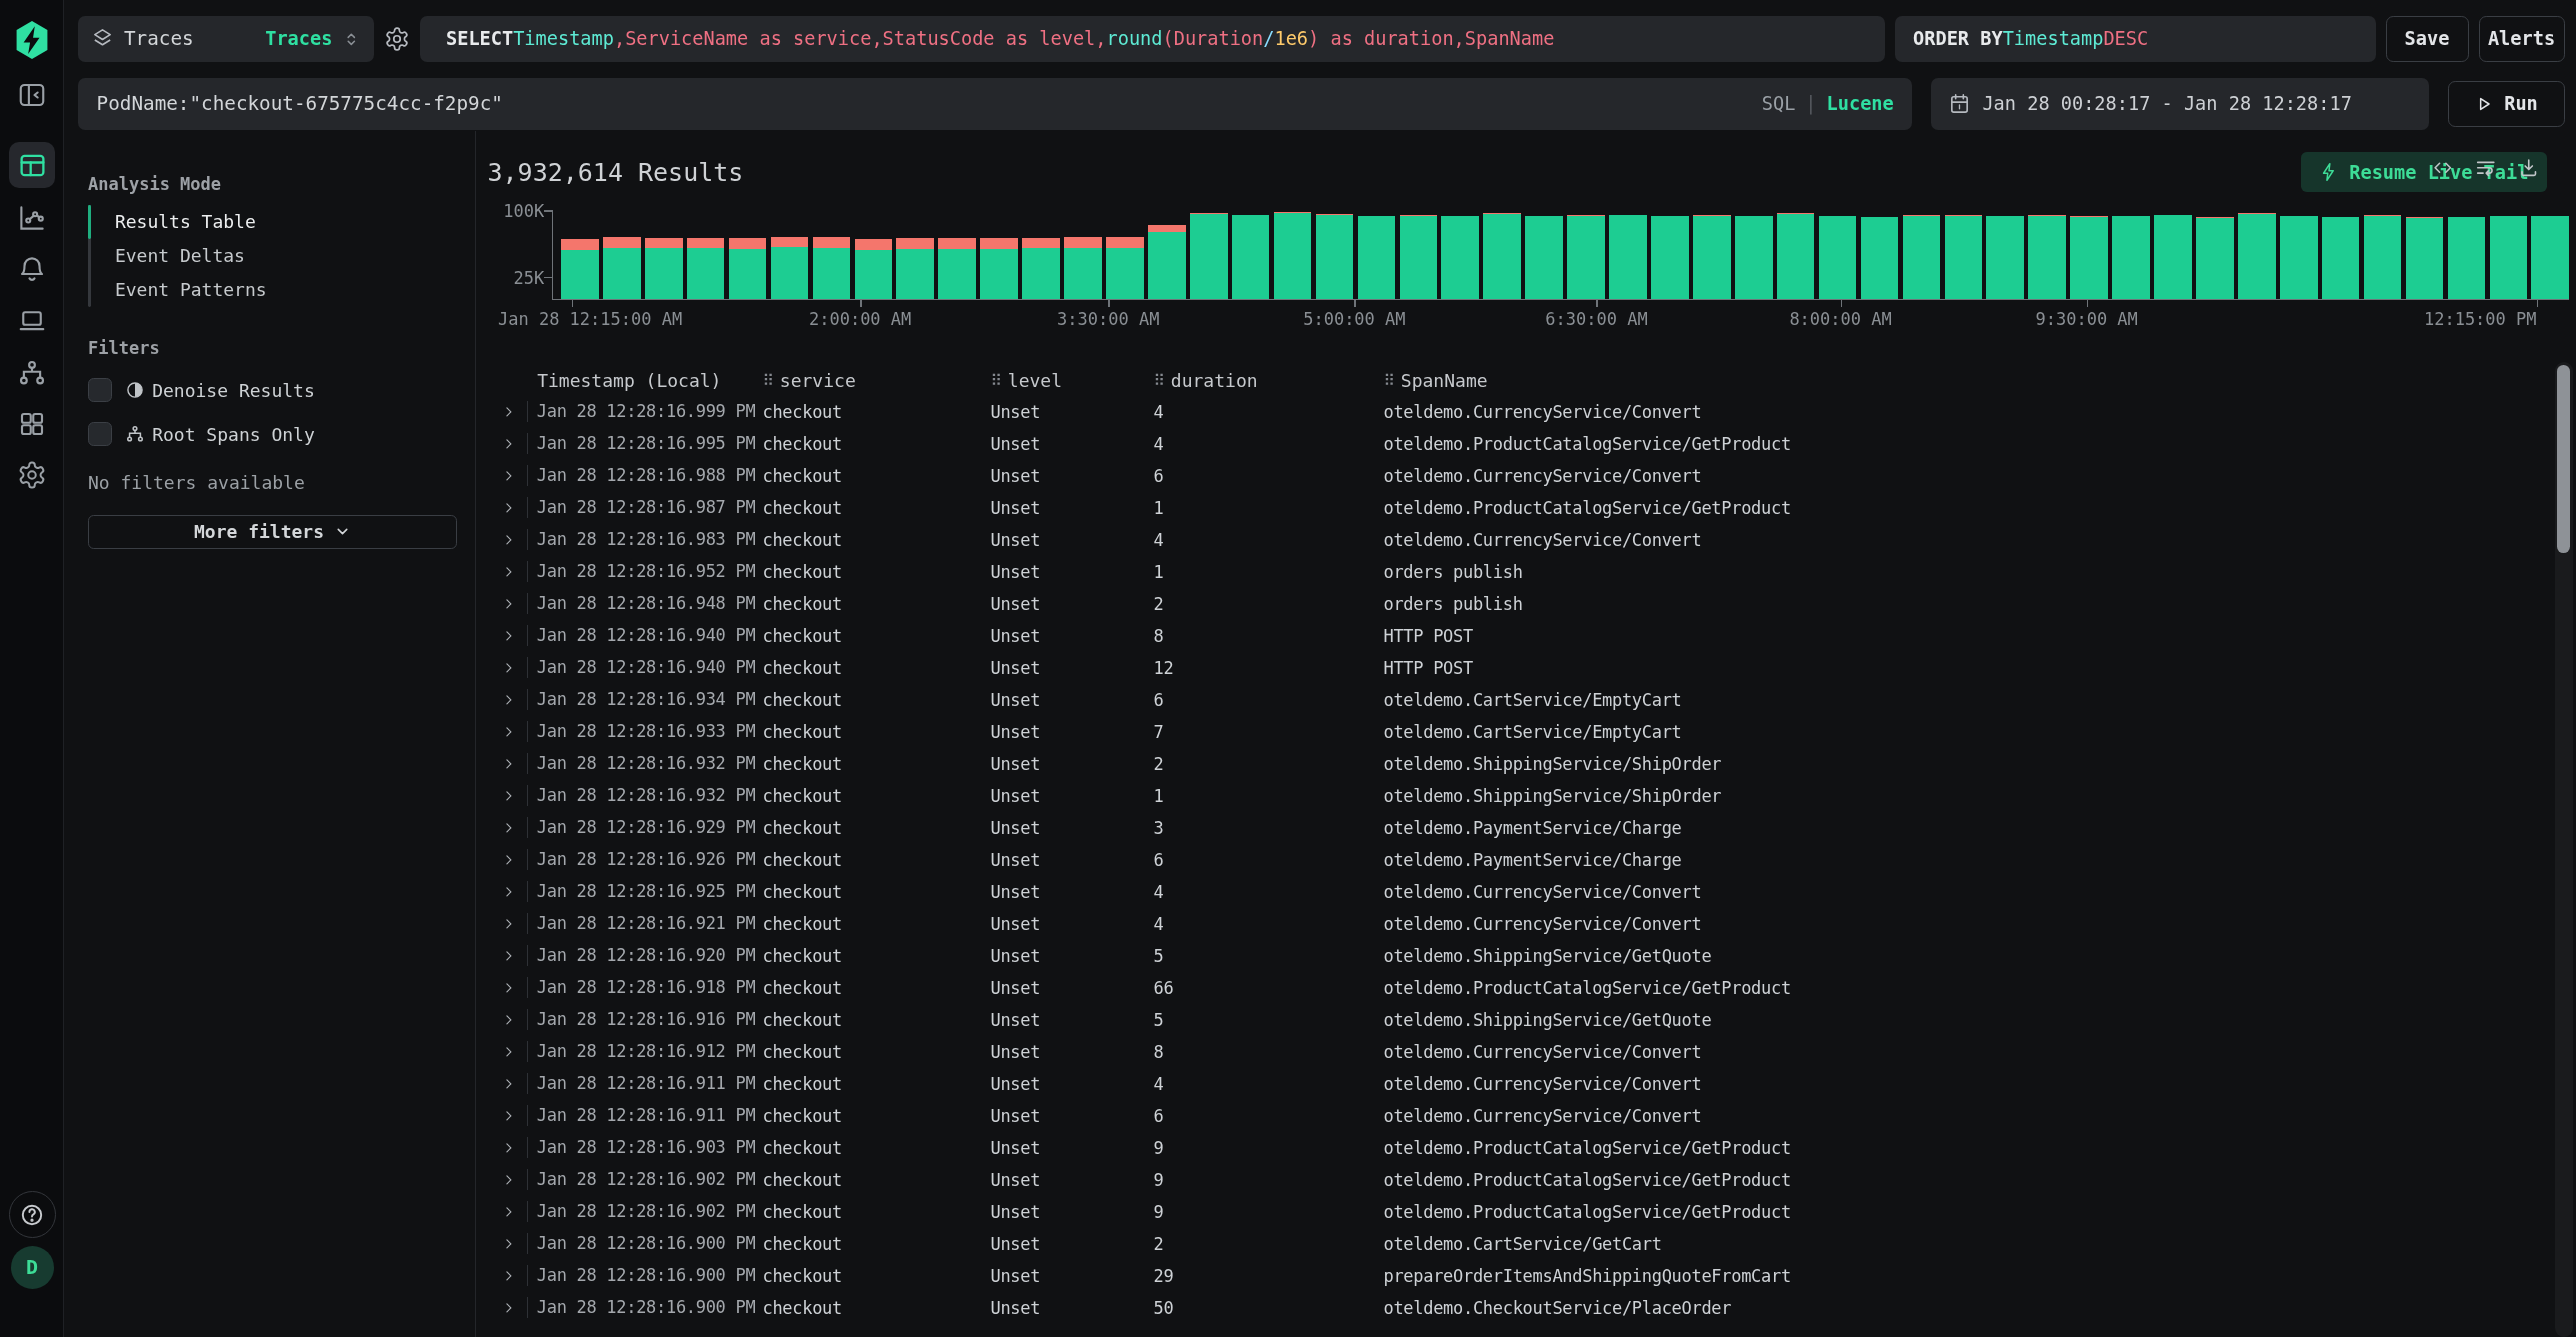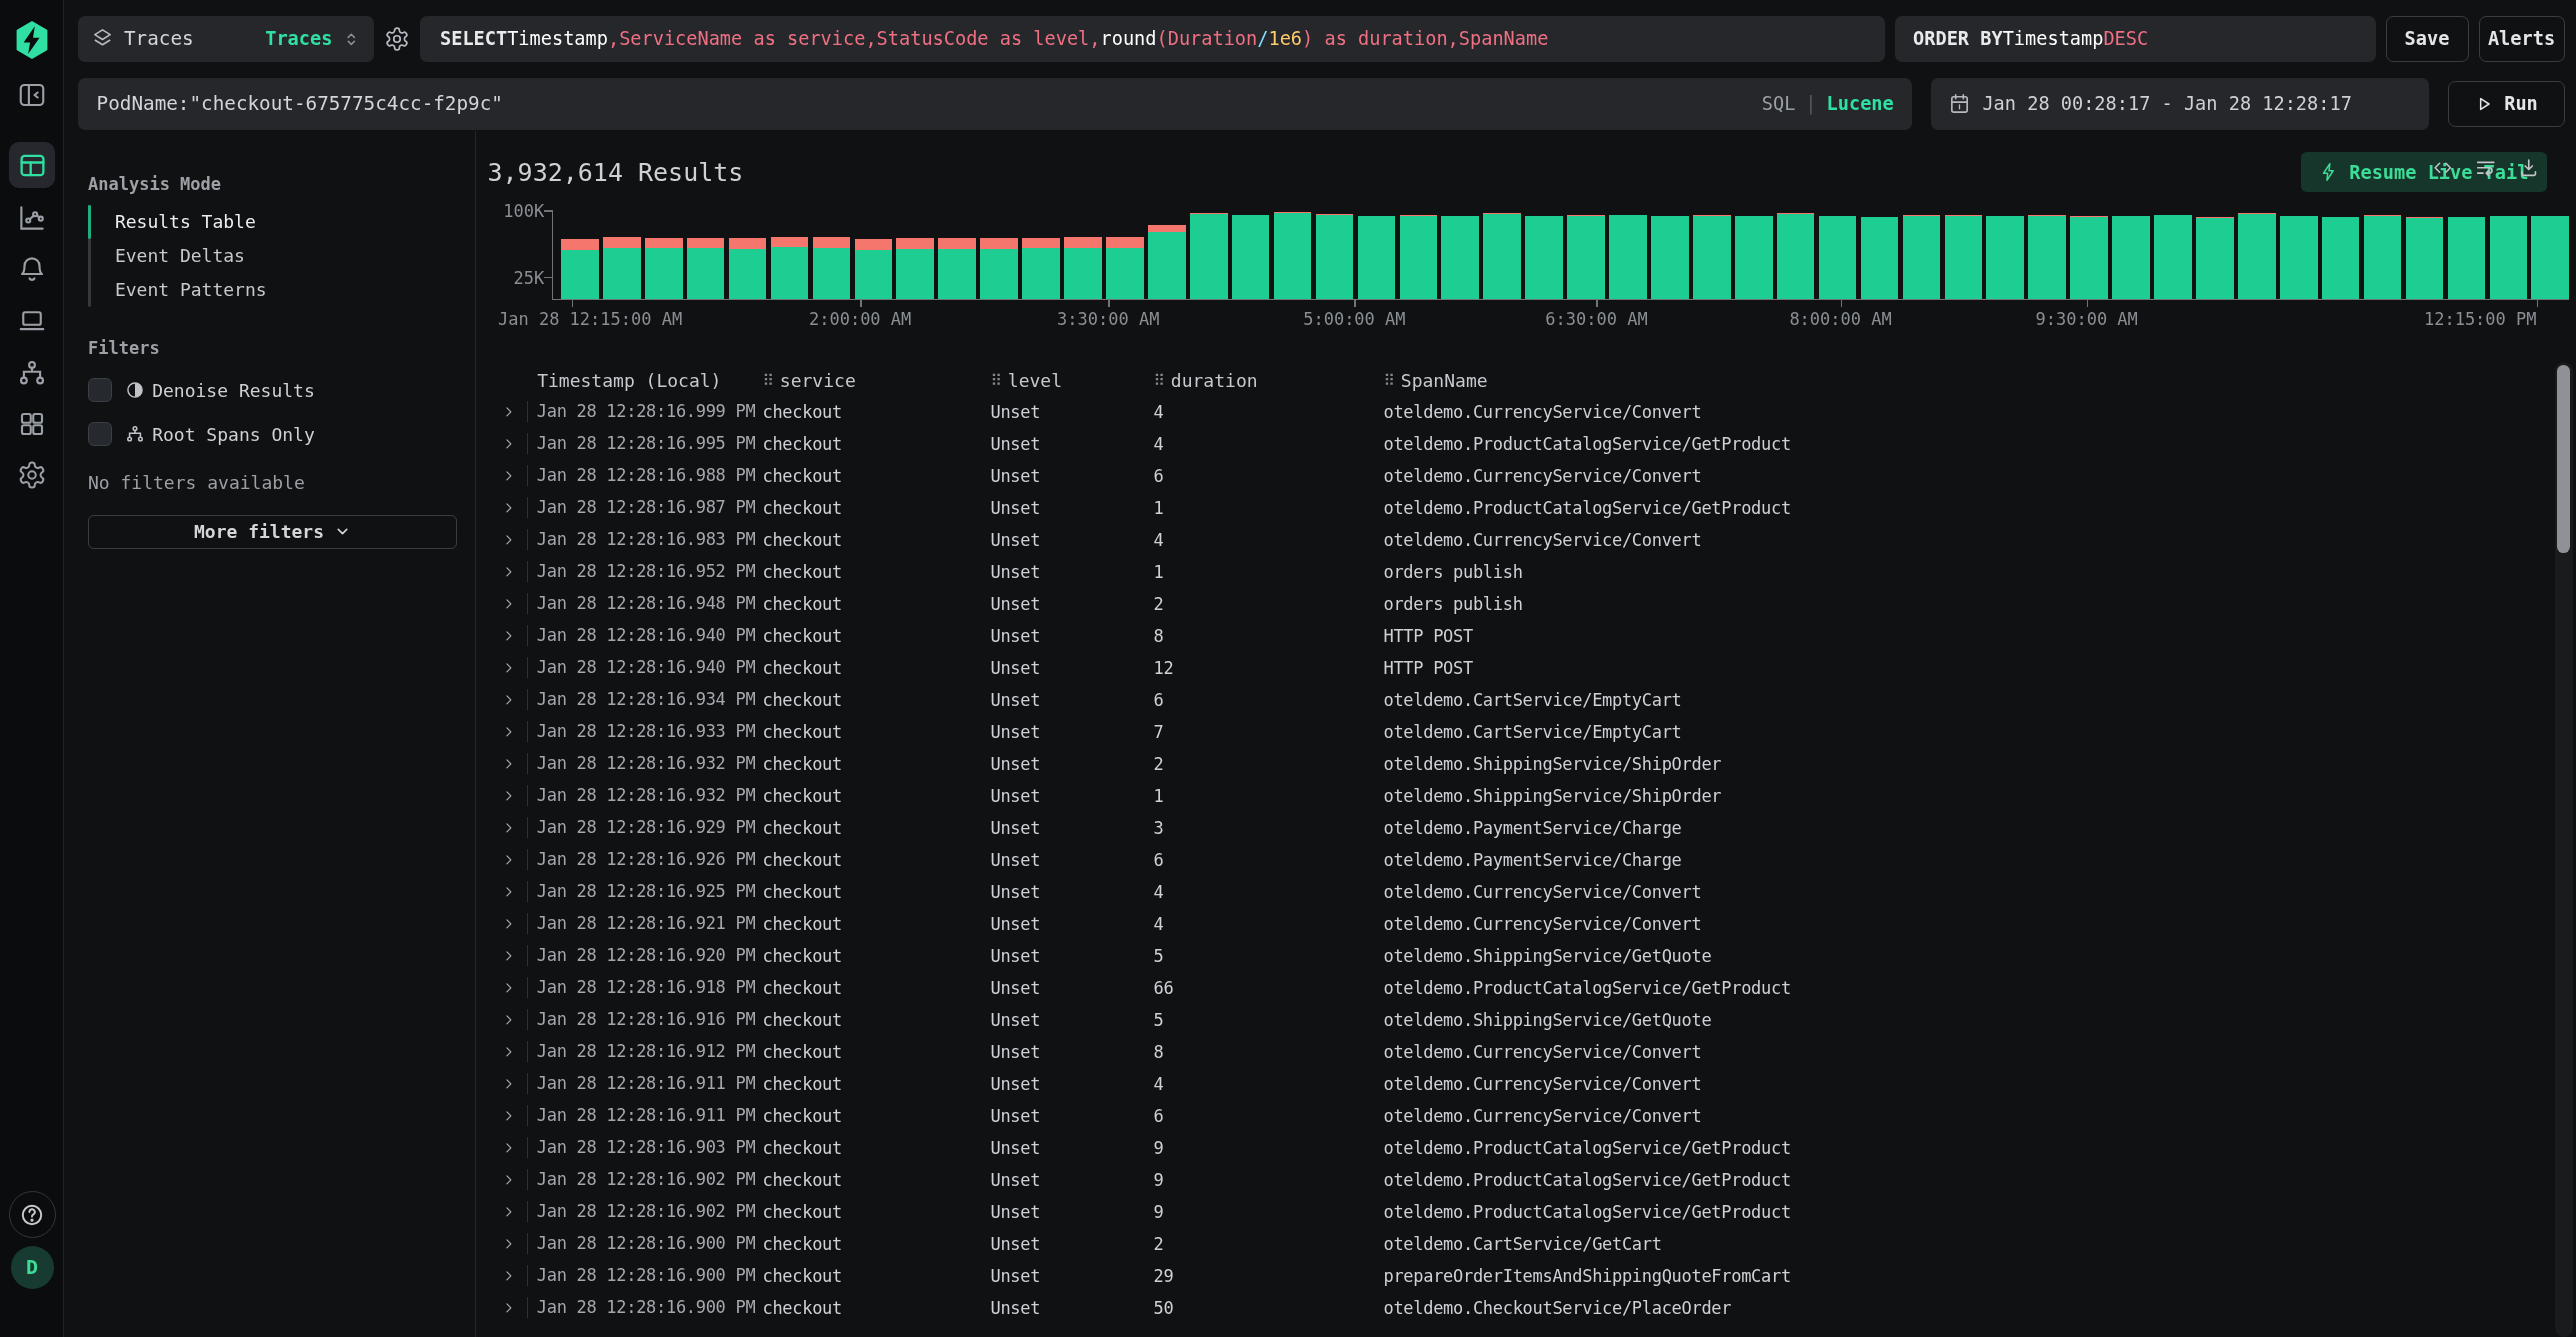--- a/index.html
+++ b/index.html
@@ -25,24 +25,24 @@
   .main { position:absolute; left:65px; top:0; right:0; bottom:0; display:flex; flex-direction:column; }
   .row1 { display:flex; align-items:center; margin:15.8px 11.5px 0 13px; height:46px; gap:10px; }
   .row2 { display:flex; align-items:center; margin:15.8px 11.5px 0 13px; height:52px; gap:18.6px; }
   .box { background:#25272b; border-radius:7.2px; height:100%; display:flex; align-items:center; }
   .source-box { width:296px; padding:0 13px; gap:10px; }
   .source-label { font-size:19.3px; color:#d3d6d9; }
   .schema-label { margin-left:auto; color:#2fe0a2; font-weight:bold; font-size:18.6px; }
   .updown { color:#8a8f95; }
   .gear-btn { color:#b6bac0; display:flex; align-items:center; }
   .gear-btn svg { width:26px; height:26px; }
-  .sql-box { flex:1; padding:0 20px; font-size:18.6px; white-space:nowrap; overflow:hidden; }
+  .sql-box { flex:1; padding:0 26px; font-size:18.6px; white-space:nowrap; overflow:hidden; }
   .orderby-box { width:481px; padding:0 18.6px; white-space:nowrap; }
   .tok-kw { color:#e8eaec; font-weight:bold; }
-  .tok-purple { color:#ffffff; }
+  .tok-purple { color:#5eead4; }
   .tok-red { color:#ef7083; }
   .tok-cyan { color:#89ddff; }
   .tok-orange { color:#ffcb6b; }
   .btn { height:46px; border:1.4px solid #3a3e44; border-radius:7.2px; background:transparent; color:#e3e5e8; font-weight:bold; font-size:18.6px; display:flex; align-items:center; justify-content:center; font-family:inherit; }
   .save-btn { width:83px; }
   .alerts-btn { width:86px; }
   .search-box { flex:1; padding:0 18.6px; font-size:19.3px; }
   .mode-toggle { margin-left:auto; display:flex; gap:10px; align-items:center; font-size:18.6px;text-align:center; }
   .mode-sql { color:#9aa0a6; }
   .mode-sep { color:#55595f; }

